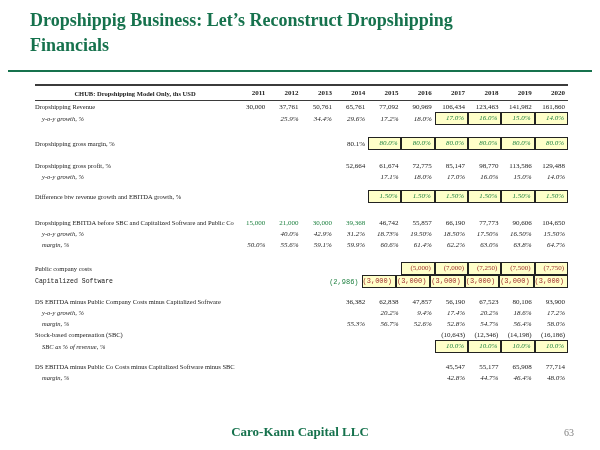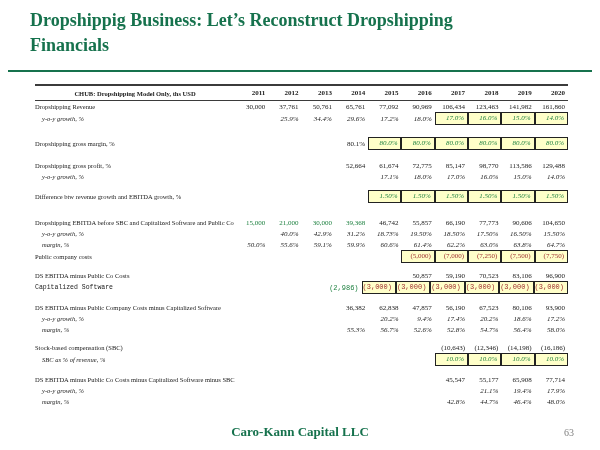--- a/index.html
+++ b/index.html
@@ -176,45 +176,32 @@
           <div class="cell">55.6%</div>
           <div class="cell">59.1%</div>
           <div class="cell">59.9%</div>
           <div class="cell">60.6%</div>
           <div class="cell">61.4%</div>
           <div class="cell">62.2%</div>
           <div class="cell">63.0%</div>
           <div class="cell">63.8%</div>
           <div class="cell">64.7%</div>
         </div>
-        <div class="trow hasbox" style="">
+        <div class="trow hasbox" style="margin-top: 12px;">
           <div class="lbl">Public company costs</div>
           <div class="cell"></div>
           <div class="cell"></div>
           <div class="cell"></div>
           <div class="cell"></div>
           <div class="cell"></div>
           <div class="cell box red">(5,000)</div>
           <div class="cell box red">(7,000)</div>
           <div class="cell box red">(7,250)</div>
           <div class="cell box red">(7,500)</div>
           <div class="cell box red">(7,750)</div>
-        </div>
-        <div class="trow" style="margin-top: 7px;">
-          <div class="lbl">DS EBITDA minus Public Co Costs</div>
-          <div class="cell"></div>
-          <div class="cell"></div>
-          <div class="cell"></div>
-          <div class="cell"></div>
-          <div class="cell"></div>
-          <div class="cell">50,857</div>
-          <div class="cell">59,190</div>
-          <div class="cell">70,523</div>
-          <div class="cell">83,106</div>
-          <div class="cell">96,900</div>
         </div>
         <div class="trow hasbox" style=" font-family: Liberation Mono, monospace;">
           <div class="lbl">Capitalized Software</div>
           <div class="cell"></div>
           <div class="cell"></div>
           <div class="cell"></div>
           <div class="cell green">(2,986)</div>
           <div class="cell box red">(3,000)</div>
           <div class="cell box red">(3,000)</div>
           <div class="cell box red">(3,000)</div>
@@ -254,21 +241,21 @@
           <div class="cell"></div>
           <div class="cell"></div>
           <div class="cell">55.3%</div>
           <div class="cell">56.7%</div>
           <div class="cell">52.6%</div>
           <div class="cell">52.8%</div>
           <div class="cell">54.7%</div>
           <div class="cell">56.4%</div>
           <div class="cell">58.0%</div>
         </div>
-        <div class="trow" style="margin-top: 7px;">
+        <div class="trow" style="">
           <div class="lbl">Stock-based compensation (SBC)</div>
           <div class="cell"></div>
           <div class="cell"></div>
           <div class="cell"></div>
           <div class="cell"></div>
           <div class="cell"></div>
           <div class="cell"></div>
           <div class="cell">(10,643)</div>
           <div class="cell">(12,346)</div>
           <div class="cell">(14,198)</div>
@@ -294,33 +281,20 @@
           <div class="cell"></div>
           <div class="cell"></div>
           <div class="cell"></div>
           <div class="cell"></div>
           <div class="cell">45,547</div>
           <div class="cell">55,177</div>
           <div class="cell">65,908</div>
           <div class="cell">77,714</div>
         </div>
         <div class="trow sub">
-          <div class="lbl">y-o-y growth, %</div>
-          <div class="cell"></div>
-          <div class="cell"></div>
-          <div class="cell"></div>
-          <div class="cell"></div>
-          <div class="cell"></div>
-          <div class="cell"></div>
-          <div class="cell"></div>
-          <div class="cell">21.1%</div>
-          <div class="cell">19.4%</div>
-          <div class="cell">17.9%</div>
-        </div>
-        <div class="trow sub">
           <div class="lbl">margin, %</div>
           <div class="cell"></div>
           <div class="cell"></div>
           <div class="cell"></div>
           <div class="cell"></div>
           <div class="cell"></div>
           <div class="cell"></div>
           <div class="cell">42.8%</div>
           <div class="cell">44.7%</div>
           <div class="cell">46.4%</div>

